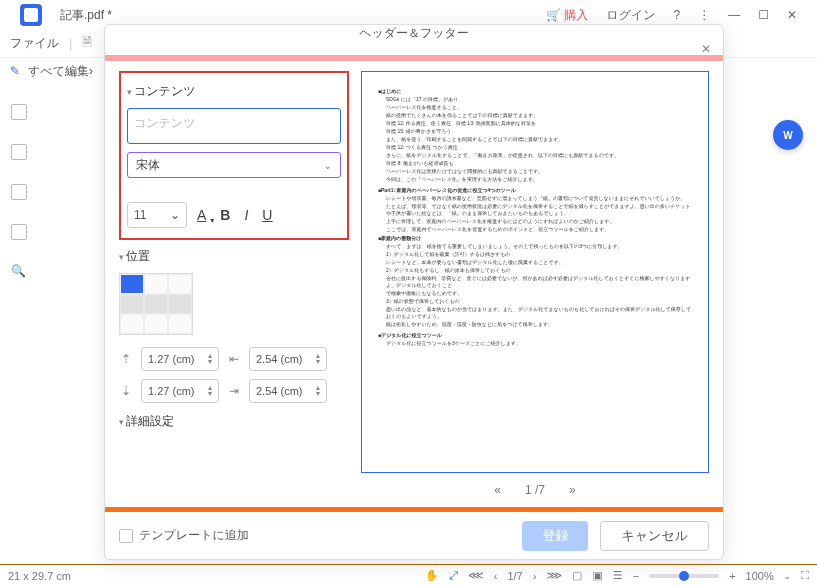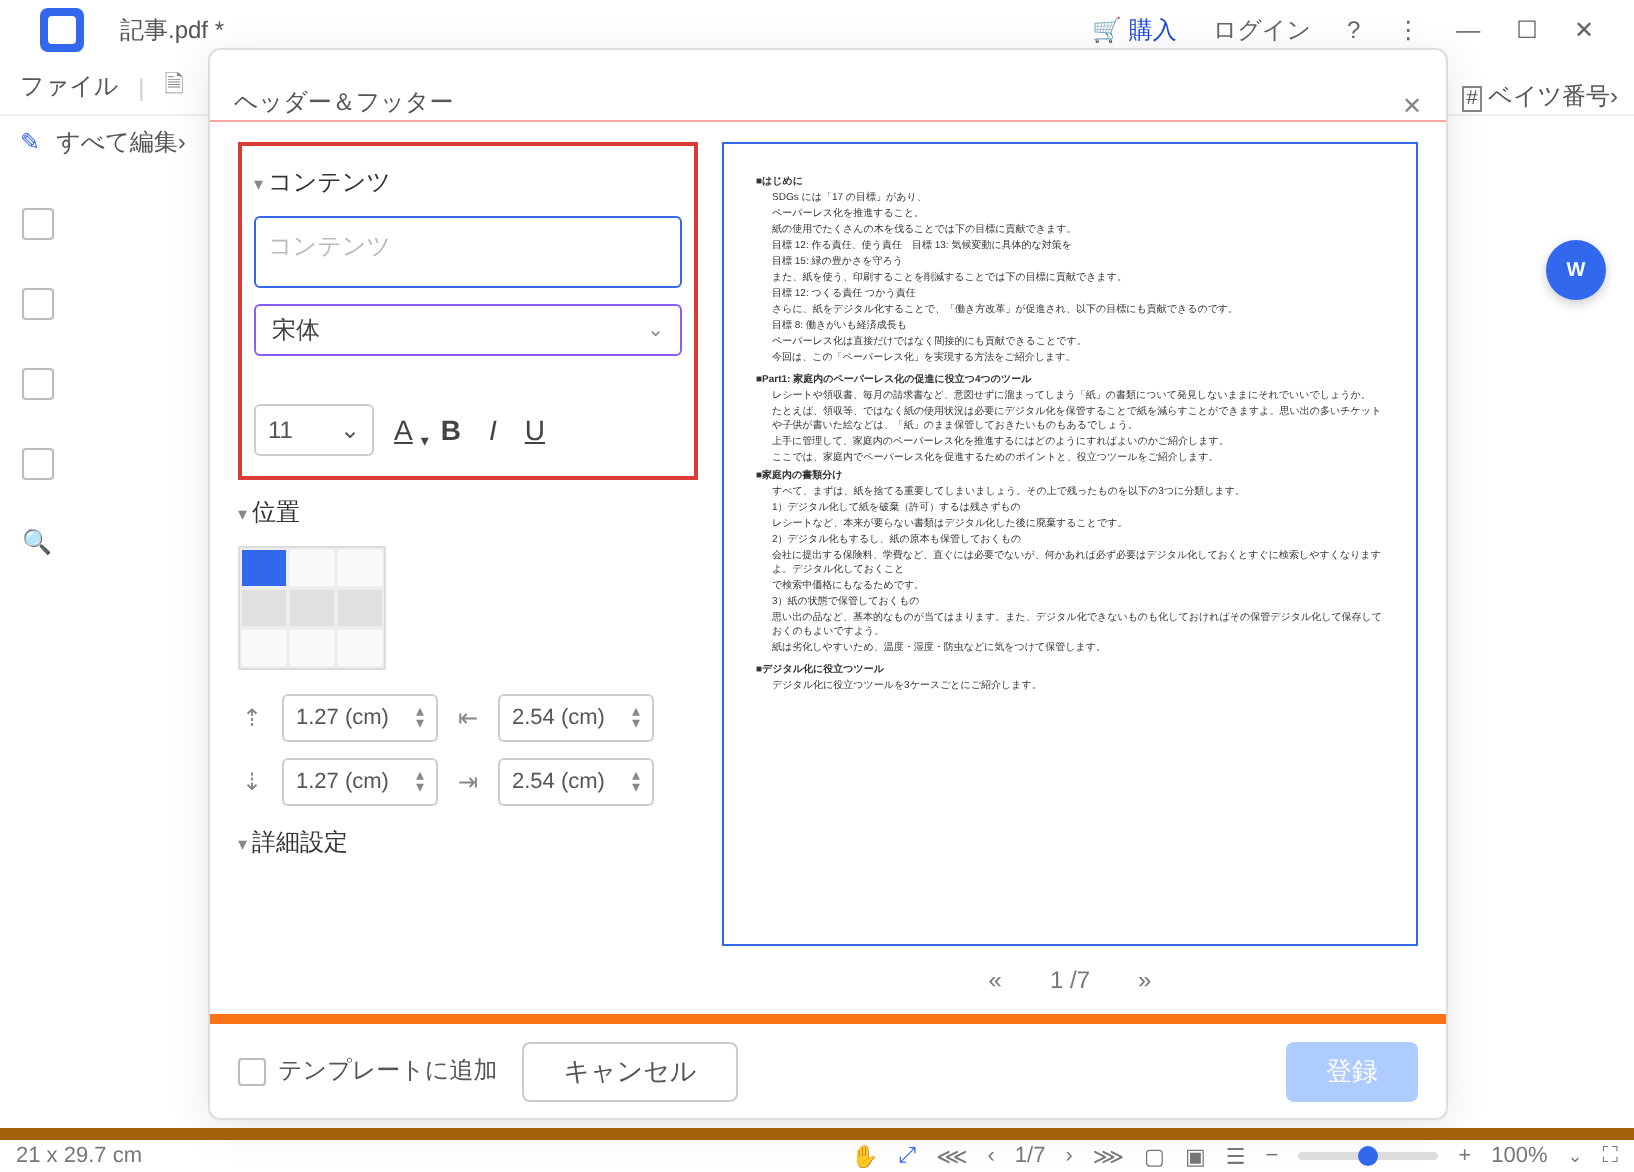--- a/index.html
+++ b/index.html
@@ -9,27 +9,27 @@
 .app-icon::after { content:""; width:14px; height:14px; background:#fff; border-radius:2px; }
 .tab { padding:4px 26px 4px 8px; border-radius:6px; font-size:12px; position:relative; }
 .wincontrols { margin-left:auto; display:flex; align-items:center; gap:18px; color:#666; }
 .wincontrols span { cursor:default; }
 .toolbar { height:28px; display:flex; align-items:center; padding:0 10px; gap:10px; border-bottom:1px solid #eee; }
 .rside { position:absolute; right:8px; top:40px; display:flex; align-items:center; gap:10px; }
 .edit-row { height:26px; display:flex; align-items:center; padding:0 10px; gap:8px; }
 .pen-icon { color:#3268ee; }
 .sidebar { position:absolute; left:0; top:84px; bottom:22px; width:38px; display:flex; flex-direction:column; align-items:center; gap:24px; padding-top:20px; color:#777; }
 .sidebar div { width:16px; height:16px; border:1.5px solid #bbb; border-radius:2px; }
-.statusbar { position:absolute; bottom:0; left:0; right:0; height:22px; display:flex; align-items:center; padding:0 8px; border-top:6px solid #a16207; font-size:11px; color:#777; }
+.statusbar { position:absolute; bottom:0; left:0; right:0; height:22px; display:flex; align-items:center; padding:0 8px; border-top:1px solid #a16207; font-size:11px; color:#777; }
 .status-right { margin-left:auto; display:flex; align-items:center; gap:10px; }
 .zoom-track { width:70px; height:4px; background:#ddd; border-radius:2px; position:relative; }
 .zoom-track::after { content:""; position:absolute; left:50%; top:-3px; width:10px; height:10px; background:#3268ee; border-radius:50%; transform:translateX(-50%); }
 
 .dialog { position:absolute; left:104px; top:24px; width:620px; height:536px; background:#fff; border:1px solid #ddd; border-radius:6px; box-shadow:0 4px 20px rgba(0,0,0,.1); display:flex; flex-direction:column; }
-.dialog-head { height:36px; display:flex; align-items:flex-end; padding:0 12px; border-bottom:1px solid #fca5a5; }
+.dialog-head { height:36px; display:flex; align-items:center; padding:0 12px; border-bottom:6px solid #fca5a5;flex-direction:column; }
 .dialog-head .close { margin-left:auto; color:#888; cursor:default; }
 .dialog-body { flex:1; display:flex; padding:10px 14px; gap:12px; }
 .left { width:230px; }
 .right { flex:1; display:flex; flex-direction:column; }
 .redbox { border:2px solid #dc3a34; padding:6px 6px 10px 6px; margin-bottom:8px; }
 .sect { font-size:12px; color:#333; margin:4px 0 8px 0; }
 .sect::before { content:"▾ "; font-size:9px; color:#888; }
 .input-content { width:100%; height:36px; border:1.5px solid #3268ee; border-radius:3px; padding:6px; color:#bbb; margin-bottom:8px; text-align:left; background:#fff; }
 .sel { width:100%; height:26px; border:1px solid #8b5cf6; border-radius:3px; background:#fff; display:flex; align-items:center; padding:0 8px; margin-bottom:24px; font-size:12px; color:#444; }
 .sel .chev { margin-left:auto; color:#888; font-size:10px; }
@@ -58,40 +58,34 @@
 .float-icon { position:absolute; right:14px; top:120px; width:30px; height:30px; background:#3268ee; border-radius:50%; box-shadow:0 2px 6px rgba(0,0,0,.2); color:#fff; display:flex; align-items:center; justify-content:center; font-size:10px; font-weight:bold; }
 .no-border { border:none !important; }
 </style>
 </head>
 <body>
 
 <div class="titlebar">
   <div class="app-icon"></div>
   <div class="tab">記事.pdf *</div>
   <div class="wincontrols">
-    <span style="color:#1d4ed8">🛒 <span>購入</span></span>
+    <span style="color:#ef4444">🛒 <span>購入</span></span>
     <span>ログイン</span>
     <span>?</span>
     <span>⋮</span>
     <span>—</span>
     <span>☐</span>
     <span>✕</span>
   </div>
 </div>
 
 <div class="toolbar">
   <span>ファイル</span>
   <span style="color:#ccc">|</span>
   <span style="color:#888">🗎</span>
-  <div class="rside">
-    <span>↶</span>
-    <span>▾</span>
-    <span>↷</span>
-    <span><span style="border:1px solid #888;padding:0 1px;font-size:10px">#</span> <span>ベイツ番号›</span></span>
-  </div>
 </div>
 
 <div class="edit-row">
   <span class="pen-icon">✎</span>
   <span>すべて編集›</span>
 </div>
 
 <div class="sidebar">
   <div></div>
   <div></div>
@@ -205,22 +199,22 @@
       <div class="pager">
         <span>«</span>
         <span>1 /7</span>
         <span>»</span>
       </div>
     </div>
   </div>
   <div class="dialog-foot">
     <div class="chk"></div>
     <span>テンプレートに追加</span>
+    <div class="btn btn-primary">登録</div>
     <div class="btn btn-cancel">キャンセル</div>
-    <div class="btn btn-primary">登録</div>
   </div>
 </div>
 
 <div class="statusbar">
   <span>21 x 29.7 cm</span>
   <div class="status-right">
     <span>✋</span>
     <span style="color:#3268ee">⤢</span>
     <span>⋘</span>
     <span>‹</span>

